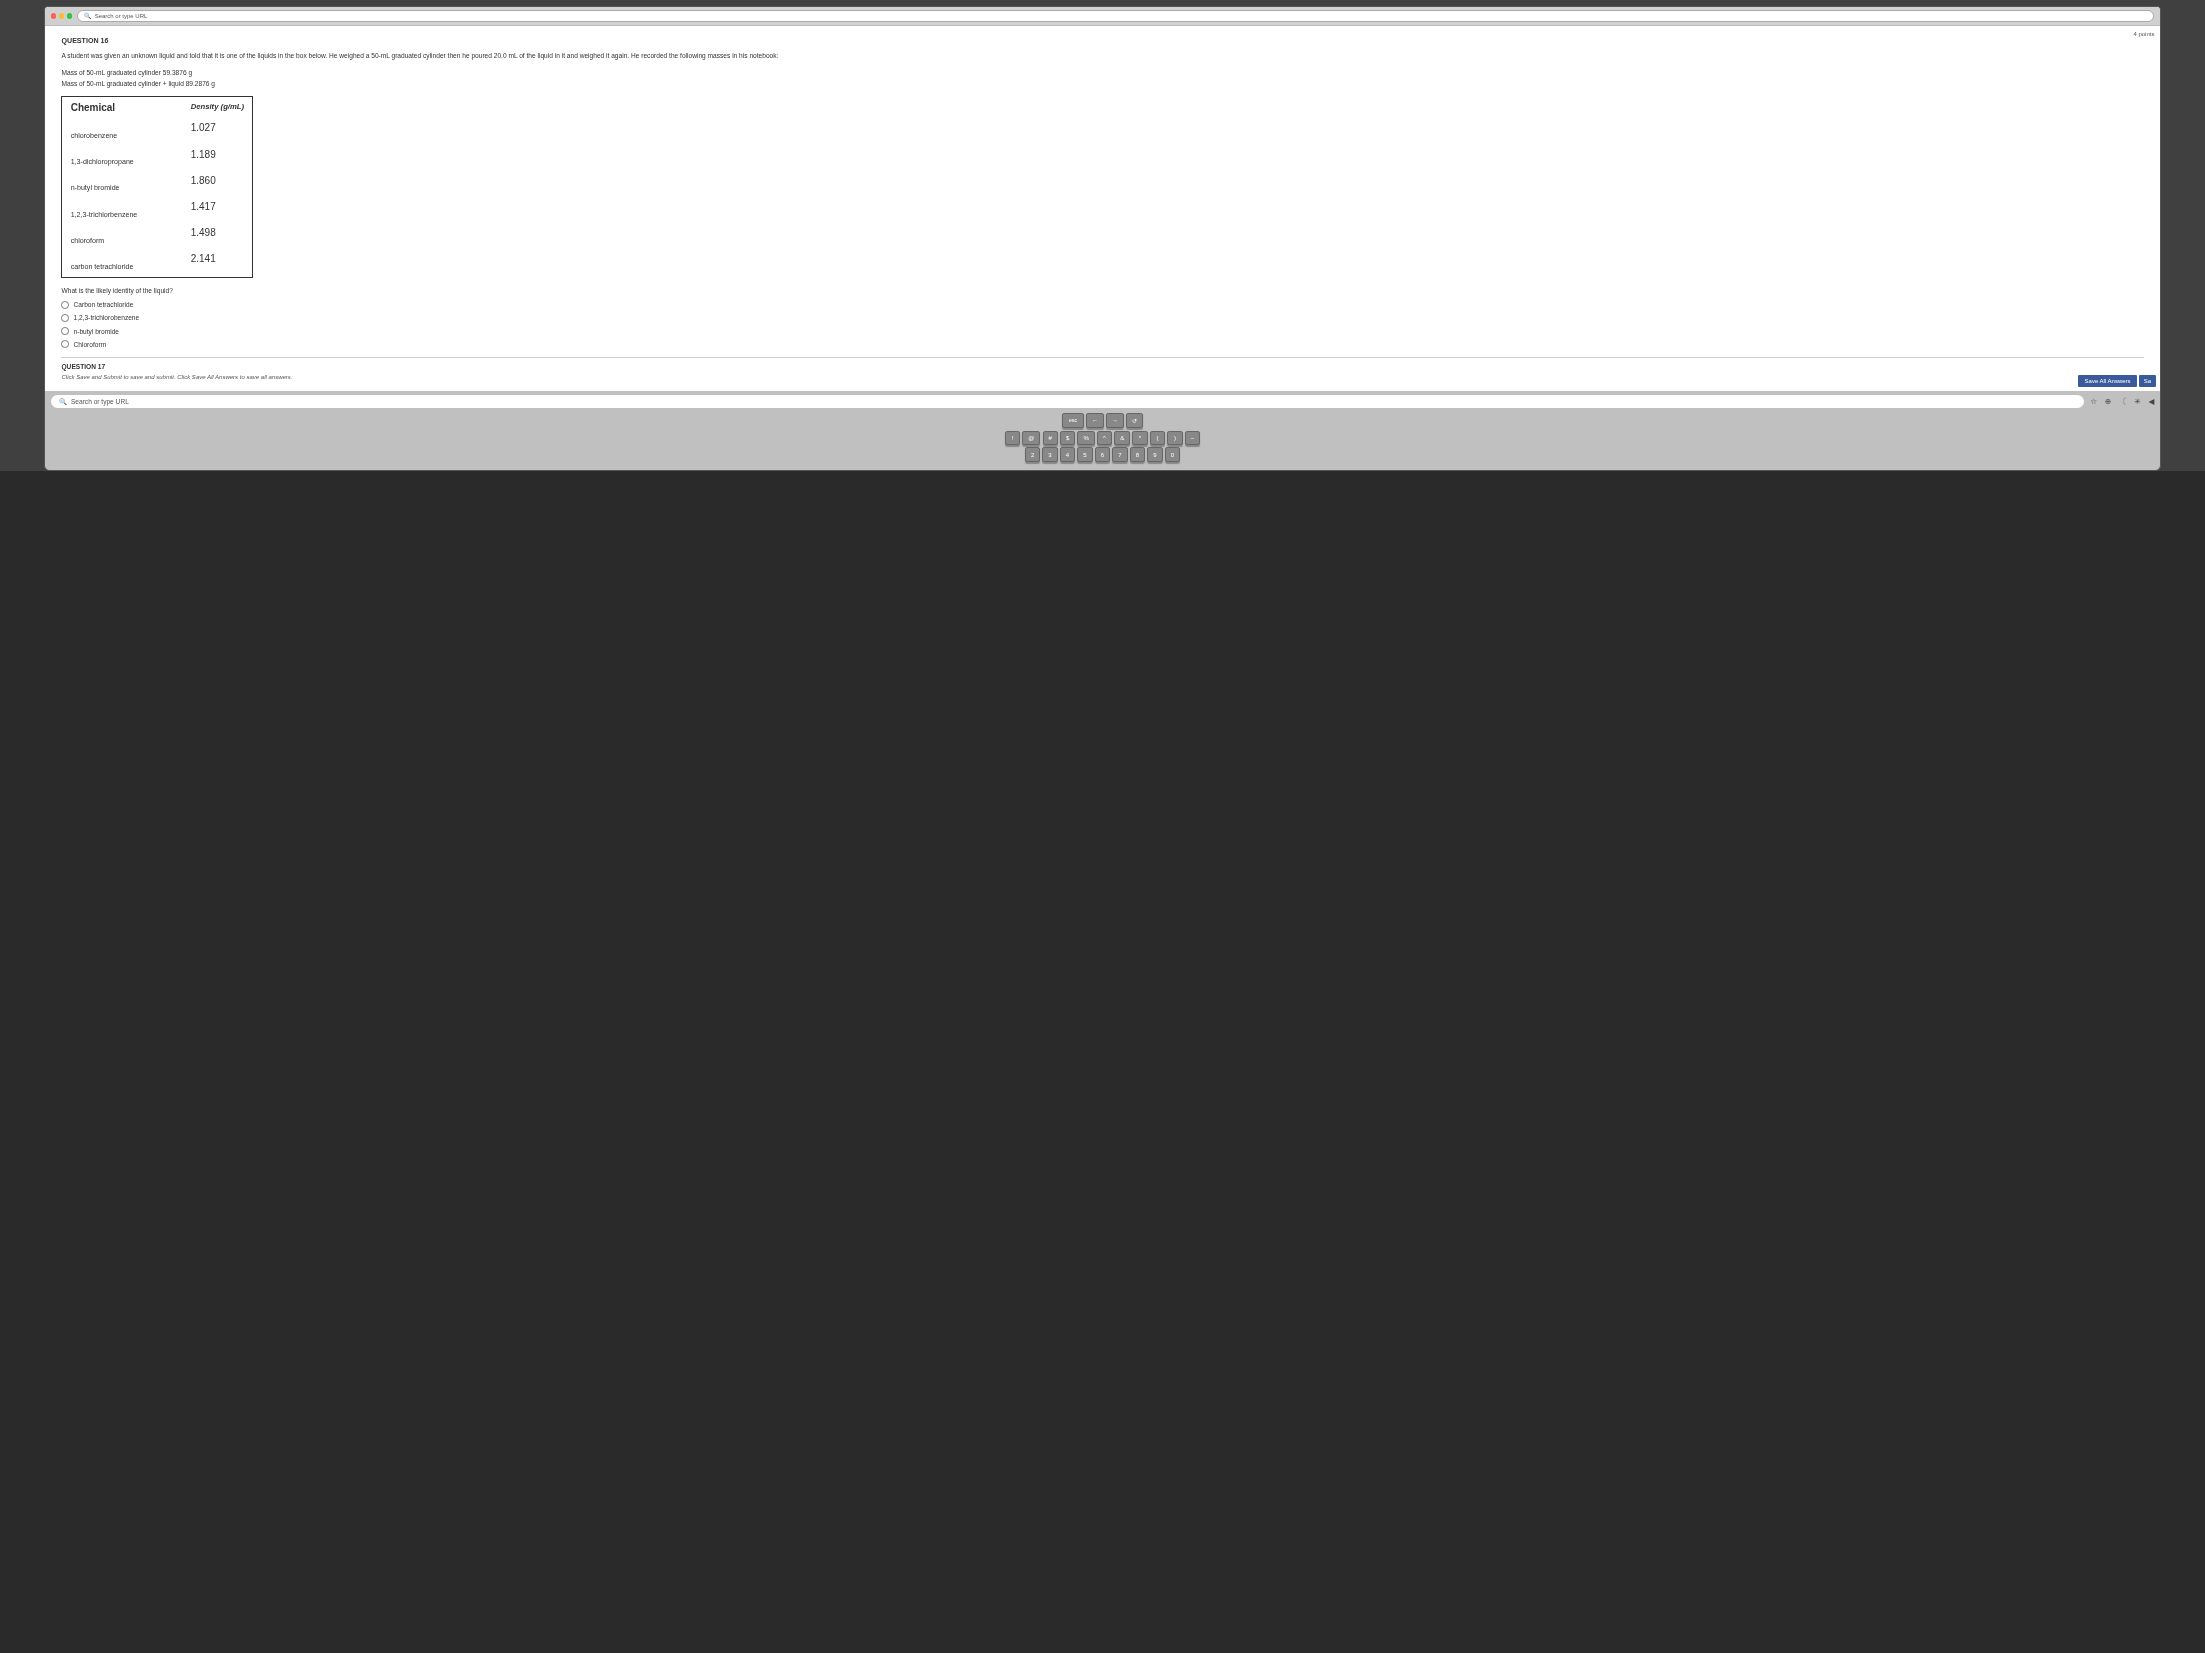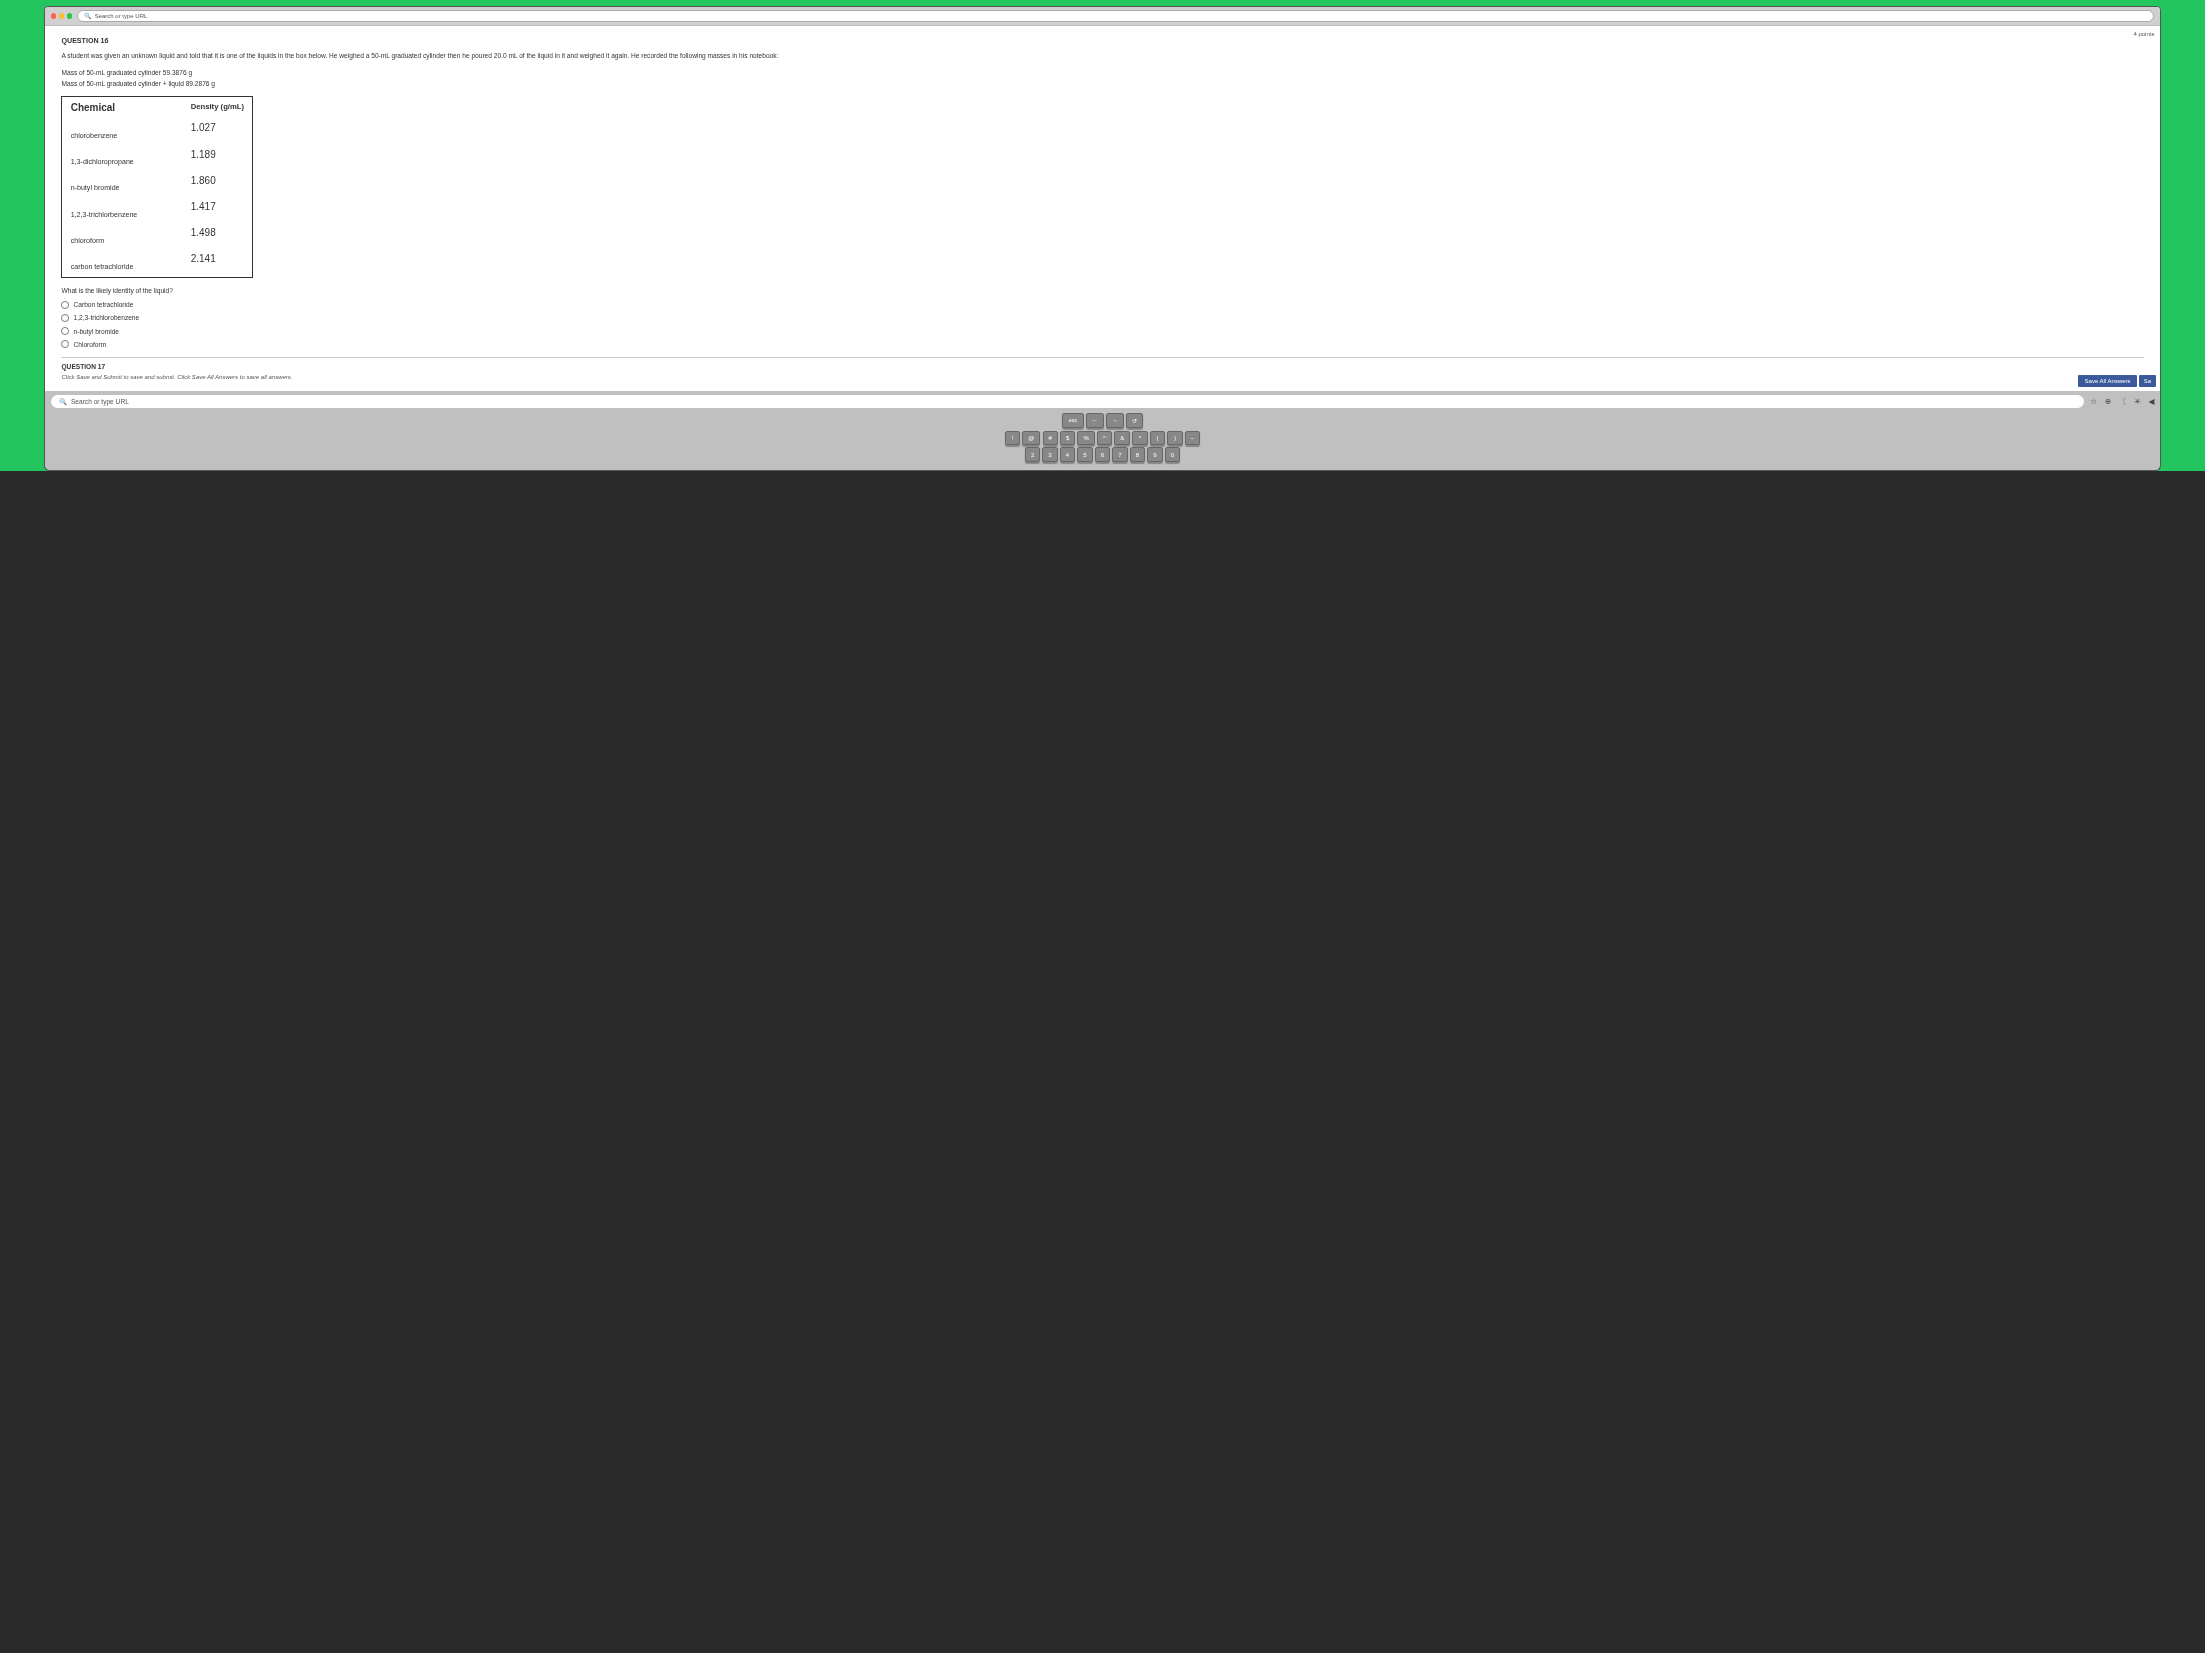--- a/index.html
+++ b/index.html
@@ -9,21 +9,21 @@
       font-family: Arial, sans-serif;
       display: flex;
       flex-direction: column;
       align-items: center;
       min-height: 100vh;
     }
 
     
     .laptop-outer {
       width: 100%;
-      background: #22c55e;
+      background: #404040;
       display: flex;
       flex-direction: column;
       align-items: center;
     }
 
     
     .screen {
       width: 96%;
       margin: 5.5px auto 0;
       background: #e8e8e8;
@@ -123,20 +123,21 @@
       font-weight: bold;
       font-size: 10px;
       color: #333;
       min-width: 98px;
     }
 
     .col-density {
       font-weight: bold;
       font-size: 7.7px;
       color: #333;
+      font-style: italic;
     }
 
     .chem-table-body {
       padding: 0 8.2px 5.5px;
     }
 
     .chem-row {
       display: flex;
       align-items: center;
       padding: 1.1px 0;

